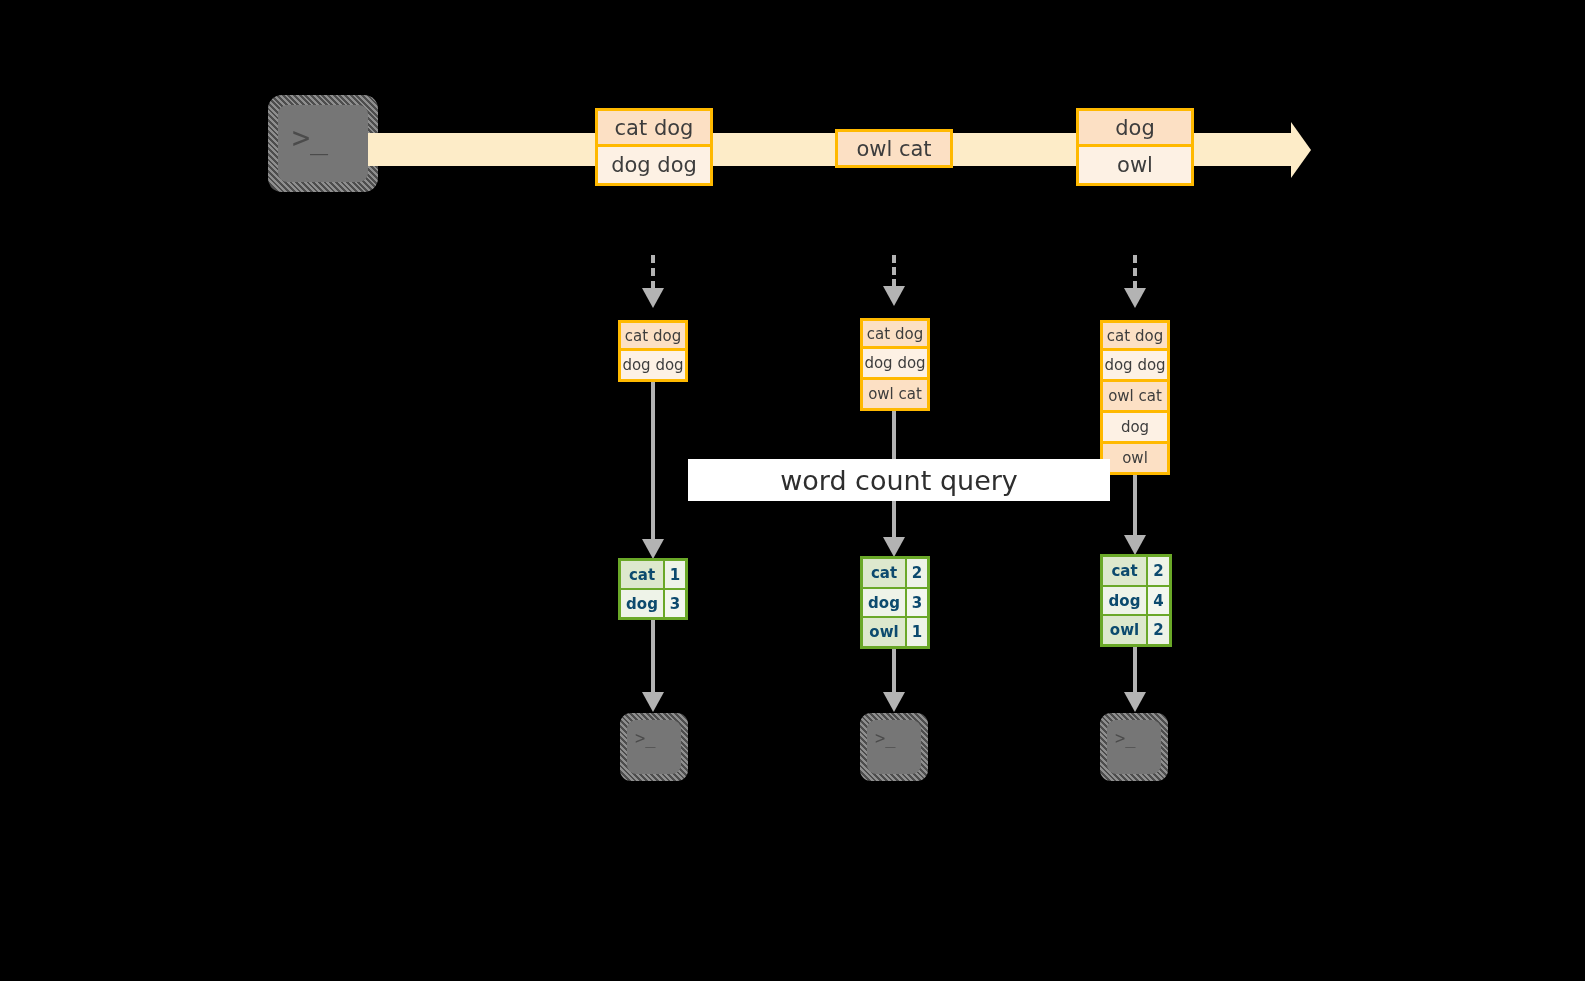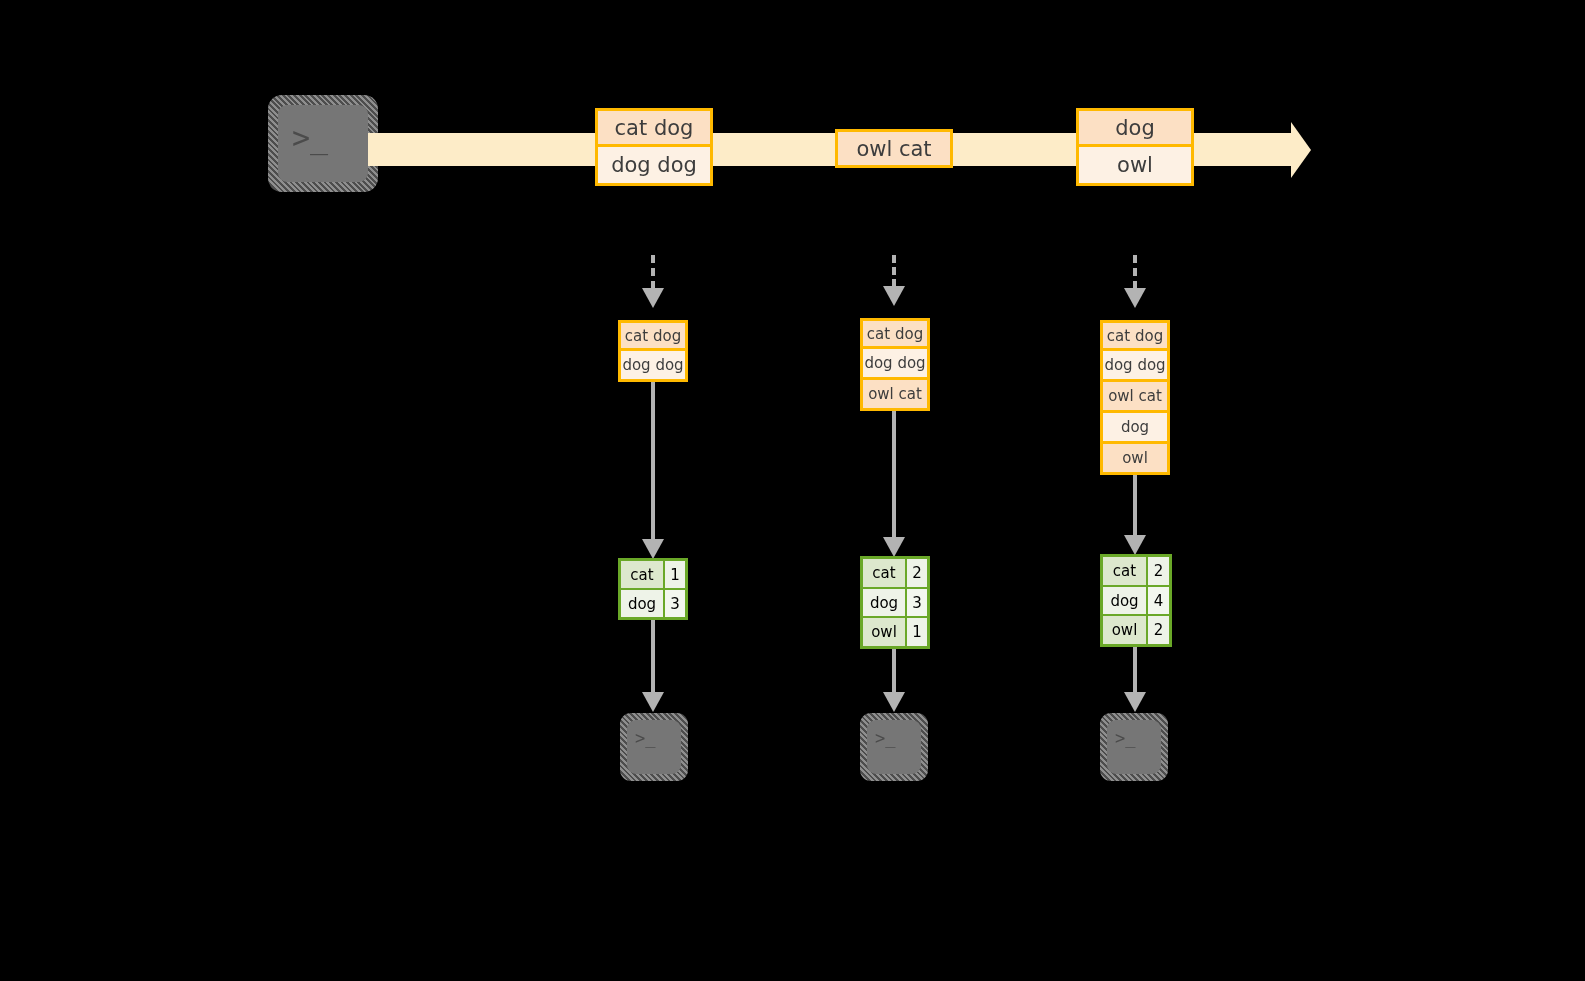--- a/index.html
+++ b/index.html
@@ -83,22 +83,23 @@
   .tbl .row {
     display: flex;
     flex: 1 1 auto;
     border-bottom: 2px solid #6aa828;
   }
   .tbl .row:last-child { border-bottom: 0; }
   .tbl .k, .tbl .v {
     display: flex;
     align-items: center;
     justify-content: center;
-    color: #000000;
-    box-sizing: border-box;
+    color: #0c4a6e;
+    box-sizing: border-box;
+    font-weight: bold;
   }
   .tbl .k {
     background: #dde8cd;
     border-right: 2px solid #6aa828;
   }
   .tbl .v { background: #eef3e8; }
   .tbl .row.altlight .k { background: #eef3e8; }
   .tbl .row.altlight .v { background: #f3f7ef; }
 
   
@@ -241,14 +242,15 @@
   </div>
 
   <div class="vline" style="left:1133px; top:647px; height:46px;"></div>
   <div class="vhead" style="left:1124px; top:692px;"></div>
 
   <div class="terminal" style="left:1100px; top:713px; width:68px; height:68px; border-radius:11px;">
     <div class="inner" style="left:7px; top:7px; right:7px; bottom:7px;"></div>
     <div class="glyph" style="left:15px; top:17px; font-size:17px;">&gt;_</div>
   </div>
 
+  <div class="query-label" style="left:688px; top:459px; width:422px; height:42px; font-size:27px;">word count query</div>
 
 </div>
 
 </body></html>

